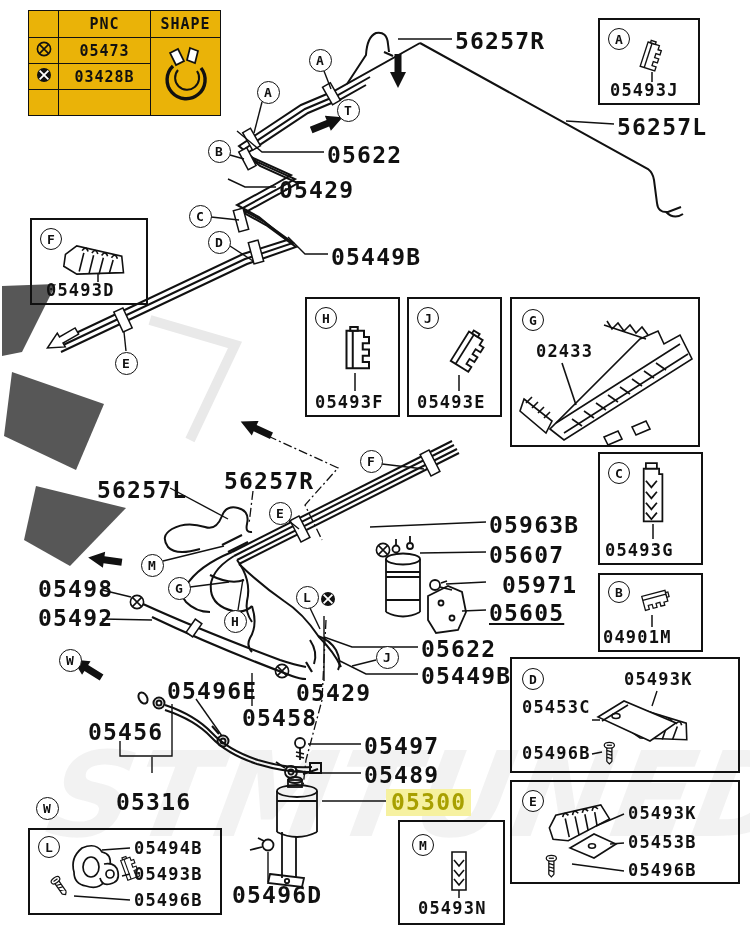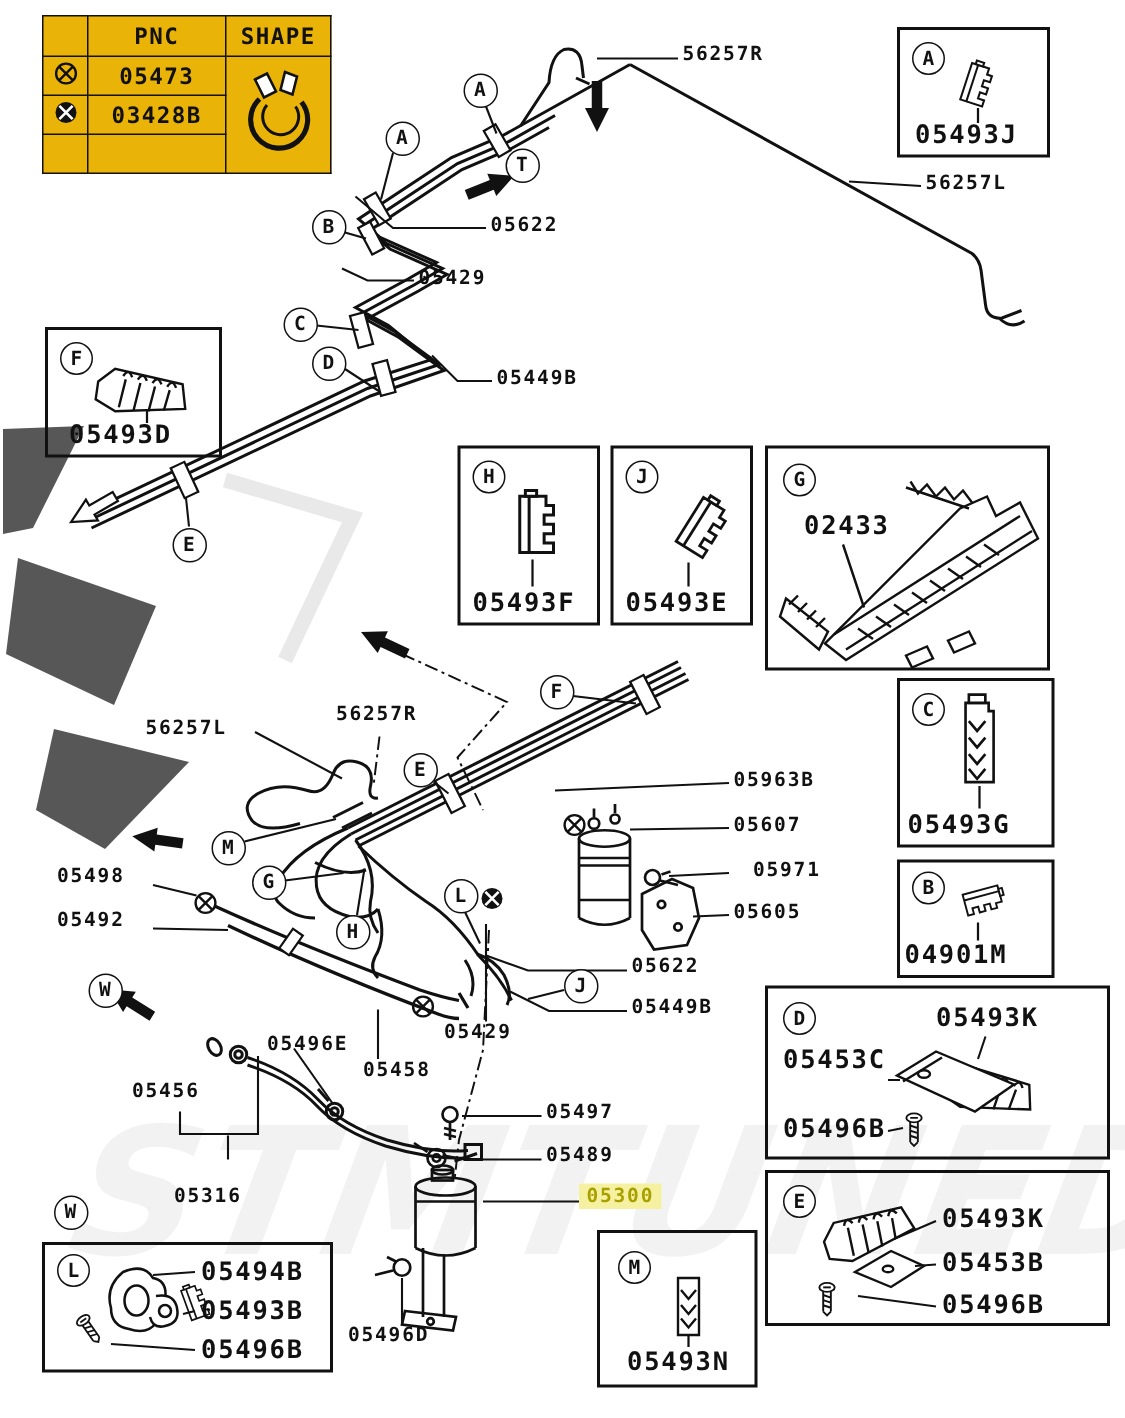--- a/index.html
+++ b/index.html
@@ -3,21 +3,21 @@
 <meta charset="utf-8">
 <style>
   *{box-sizing:border-box;margin:0;padding:0}
   html,body{width:750px;height:945px;background:#fff;overflow:hidden}
   body{font-family:"DejaVu Sans Mono","Liberation Mono",monospace;color:#111;position:relative}
   .stage{position:absolute;left:0;top:0;width:750px;height:945px}
   .wm-text{position:absolute;left:50px;top:726px;font-family:"DejaVu Sans","Liberation Sans",sans-serif;
     font-weight:bold;font-style:italic;font-size:118px;letter-spacing:1px;color:rgba(30,30,30,.06);
     transform:skewX(-10deg);white-space:nowrap}
   svg.layer{position:absolute;left:0;top:0}
-  .callout{position:absolute;font-size:13px;font-weight:bold;letter-spacing:1.2px;line-height:1;white-space:nowrap}
+  .callout{position:absolute;font-size:23px;font-weight:bold;letter-spacing:1.2px;line-height:1;white-space:nowrap}
   .callout.hl{background:#f6f1a0;color:#a8a000;padding:2px 5px;margin:-2px -5px}
   .marker{position:absolute;width:23px;height:23px;border:1.7px solid #111;border-radius:50%;
     display:flex;align-items:center;justify-content:center;font-size:13px;font-weight:bold;background:#fff}
   .sym{position:absolute}
   .pbox{position:absolute;border:2px solid #111}
   .badge{position:absolute;width:22px;height:22px;border:1.6px solid #111;border-radius:50%;
     display:flex;align-items:center;justify-content:center;font-size:13px;font-weight:bold;background:#fff;z-index:3}
   .plabel{position:absolute;font-size:17px;font-weight:bold;letter-spacing:1.2px;line-height:1;white-space:nowrap;z-index:2}
   .boxart{position:absolute;left:0;top:0}
   table.legend{position:absolute;left:28px;top:10px;border-collapse:collapse;background:#eab308}
@@ -451,27 +451,27 @@
       <div class="callout" style="left: 455px; top: 30px;">56257R</div>
       <div class="callout" style="left: 617px; top: 116px;">56257L</div>
       <div class="callout" style="left: 327px; top: 144px;">05622</div>
       <div class="callout" style="left: 279px; top: 179px;">05429</div>
       <div class="callout" style="left: 331px; top: 246px;">05449B</div>
       <div class="callout" style="left: 97px; top: 479px;">56257L</div>
       <div class="callout" style="left: 224px; top: 470px;">56257R</div>
       <div class="callout" style="left: 489px; top: 514px;">05963B</div>
       <div class="callout" style="left: 489px; top: 544px;">05607</div>
       <div class="callout" style="left: 502px; top: 574px;">05971</div>
-      <div class="callout" style="left: 489px; top: 602px;">05605</div>
+      <div class="callout" style="left: 489px; top: 602px; text-decoration: underline;">05605</div>
       <div class="callout" style="left: 38px; top: 578px;">05498</div>
       <div class="callout" style="left: 38px; top: 607px;">05492</div>
       <div class="callout" style="left: 421px; top: 638px;">05622</div>
       <div class="callout" style="left: 421px; top: 665px;">05449B</div>
       <div class="callout" style="left: 296px; top: 682px;">05429</div>
-      <div class="callout" style="left: 178px; top: 680px; margin-top: 10px;">05496E</div>
+      <div class="callout" style="left: 167px; top: 680px;">05496E</div>
       <div class="callout" style="left: 242px; top: 707px;">05458</div>
       <div class="callout" style="left: 88px; top: 721px;">05456</div>
       <div class="callout" style="left: 116px; top: 791px;">05316</div>
       <div class="callout" style="left: 364px; top: 735px;">05497</div>
       <div class="callout" style="left: 364px; top: 764px;">05489</div>
       <div class="callout hl" style="left: 391px; top: 791px;">05300</div>
       <div class="callout" style="left: 232px; top: 884px;">05496D</div>
     </div>
   <div id="marker-layer" style="position:absolute;left:0;top:0;z-index:2">
       <div class="marker" style="left: 256.5px; top: 80.5px;">A</div>

